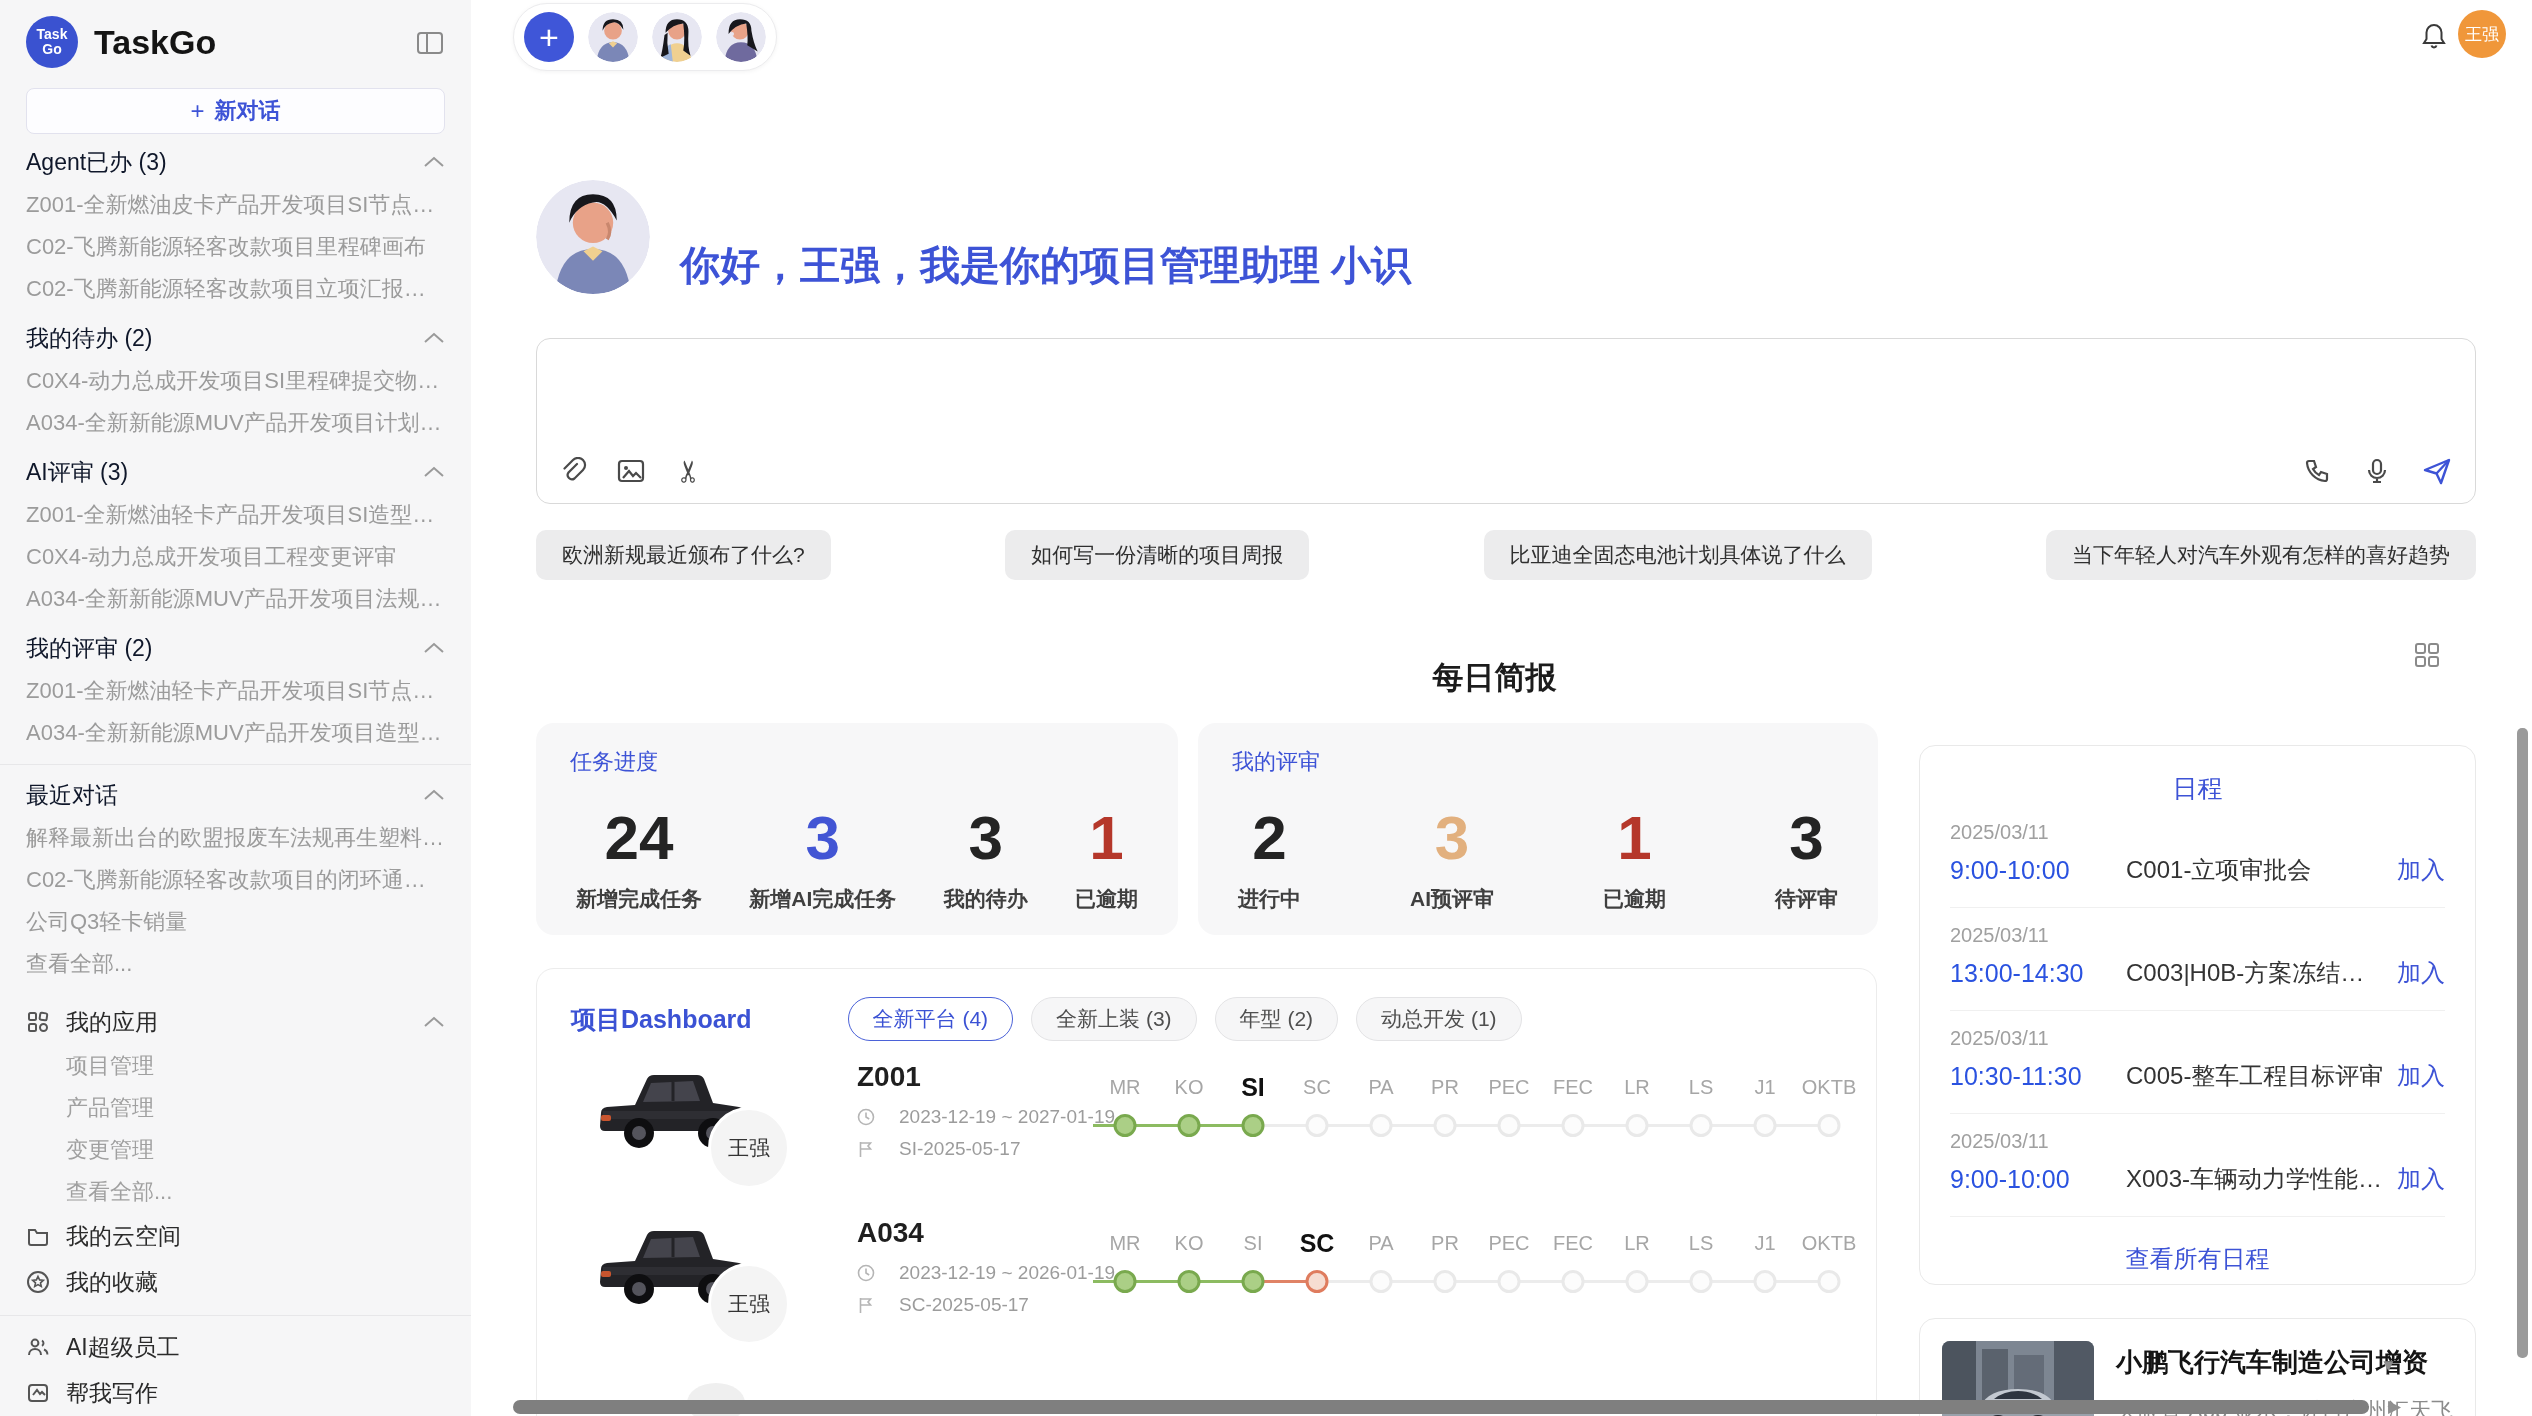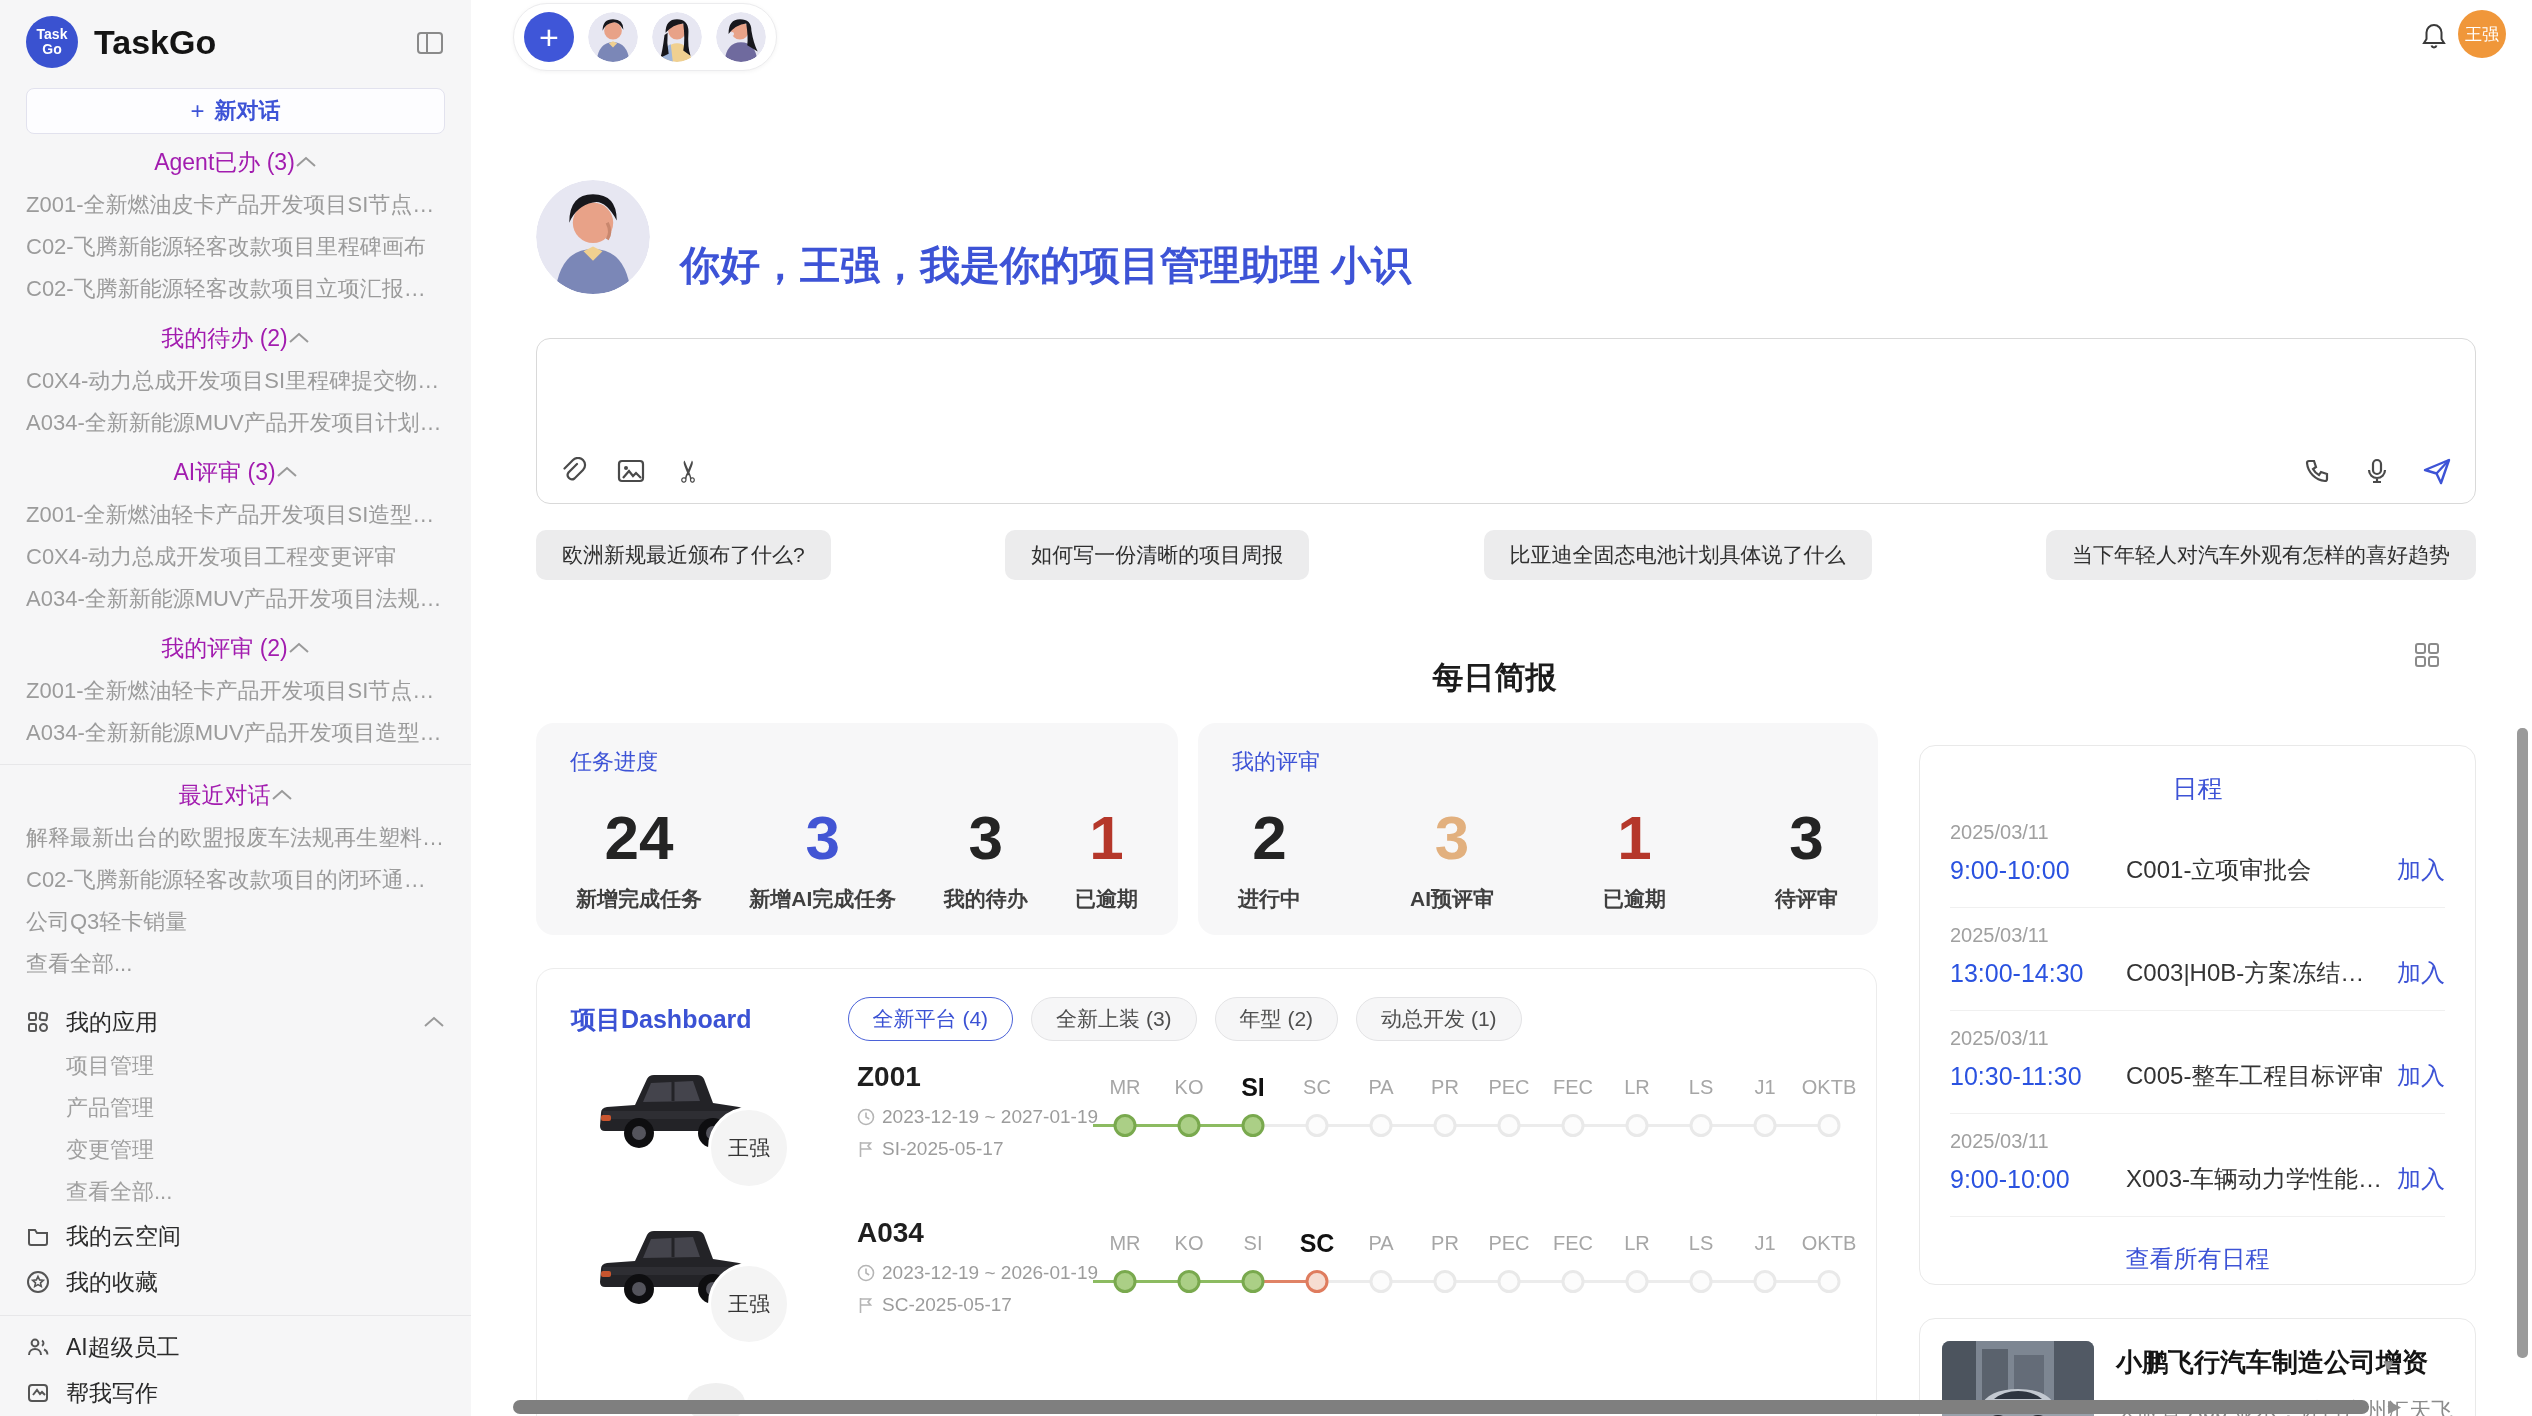--- a/index.html
+++ b/index.html
@@ -17,22 +17,22 @@
   .logo-row{display:flex;align-items:center;gap:16px;margin-top:14px;height:56px;position:relative;}
   .logo-circle{width:52px;height:52px;border-radius:50%;background:#3a52d0;color:#fff;
     display:flex;flex-direction:column;align-items:center;justify-content:center;
     font-size:14px;line-height:15px;font-weight:700;}
   .app-title{font-size:34px;font-weight:700;color:#141414;}
   .panel-toggle{position:absolute;right:0;top:14px;width:30px;height:30px;cursor:pointer;}
   .newchat-btn{margin-top:18px;height:44px;border:1px solid #e2e2ee;background:#fdfdff;
     border-radius:8px;display:flex;align-items:center;justify-content:center;gap:10px;
     color:#3d53d6;font-size:22px;font-weight:700;cursor:pointer;}
   .newchat-plus{font-size:24px;font-weight:400;}
-  .side-sec-h{height:44px;margin-top:6px;display:flex;align-items:center;justify-content:center;
-    font-size:23px;color:#a21caf;cursor:pointer;}
+  .side-sec-h{height:44px;margin-top:6px;display:flex;align-items:center;justify-content:space-between;
+    font-size:23px;color:#0f172a;cursor:pointer;}
   .side-item{height:42px;line-height:42px;font-size:22px;color:#9b9b9b;white-space:nowrap;
     overflow:hidden;text-overflow:ellipsis;cursor:pointer;}
   .side-divider{border-top:1px solid #e7e7e9;margin:10px -26px 8px -26px;}
   .menu-row{height:46px;display:flex;align-items:center;gap:16px;font-size:23px;color:#2a2a2a;cursor:pointer;}
   .menu-sub{height:42px;line-height:42px;padding-left:40px;font-size:22px;color:#a0a0a0;cursor:pointer;}
   .chev{flex:0 0 auto;}
   
   .assistant-pill{position:absolute;left:513px;top:3px;height:66px;border-radius:34px;
     background:#fff;border:1px solid #ececee;box-shadow:0 1px 4px rgba(0,0,0,.05);
     display:flex;align-items:center;gap:14px;padding:0 10px;}
@@ -84,21 +84,21 @@
     background:#f6f6f7;border:1px solid #e3e3e5;color:#4f4f4f;}
   .tab.active{background:#fff;border:1px solid #4b62d8;color:#3b52d4;}
   .proj-row{position:absolute;left:36px;width:1280px;height:150px;}
   .proj-row.r1{top:86px;} .proj-row.r2{top:242px;}
   .truck-box{position:absolute;left:20px;top:0;width:240px;height:130px;}
   .owner-badge{position:absolute;left:115px;top:52px;width:76px;height:76px;border-radius:50%;
     background:#f4f4f4;border:3px solid #ffffff;display:flex;align-items:center;justify-content:center;
     font-size:21px;color:#333;}
   .proj-meta{position:absolute;left:284px;top:6px;}
   .proj-name{font-size:28px;font-weight:700;color:#1f1f1f;}
-  .meta-line{display:flex;align-items:center;gap:7px;margin-top:13px;font-size:19px;color:#9c9c9c;}
+  .meta-line{display:flex;align-items:center;gap:24px;margin-top:13px;font-size:19px;color:#9c9c9c;}
   .mstones{position:absolute;left:520px;top:14px;display:flex;}
   .cell{width:64px;position:relative;}
   .cell .lbl{height:36px;line-height:36px;text-align:center;font-size:20px;color:#a6a6a6;}
   .cell .lbl.cur{color:#111;font-weight:700;font-size:25px;}
   .nodezone{position:relative;height:42px;}
   .lineL,.lineR{position:absolute;top:19px;height:3px;width:50%;}
   .lineL{left:0;} .lineR{left:50%;}
   .lg{background:#8cbb61;} .le{background:#ececec;} .lo{background:#e08366;}
   .node{position:absolute;left:50%;top:9px;transform:translateX(-50%);width:17px;height:17px;border-radius:50%;box-sizing:content-box;}
   .node.done{background:#abcf86;border:3px solid #79a94e;}

